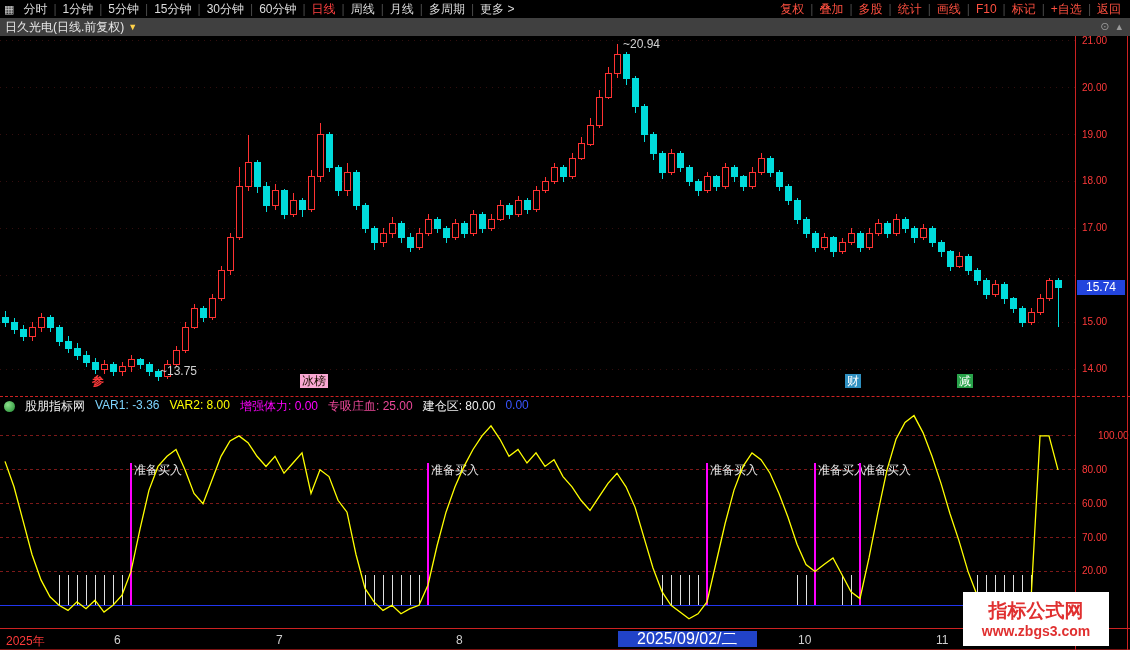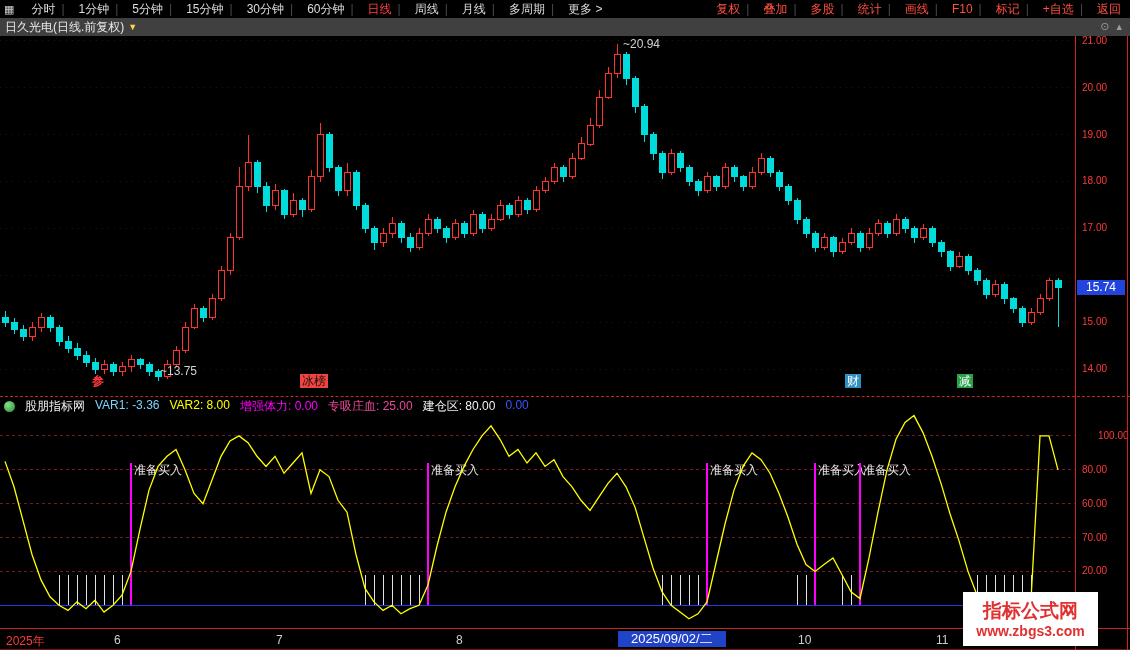--- a/index.html
+++ b/index.html
@@ -4,60 +4,60 @@
 <style>
   html,body{margin:0;padding:0;background:#111;}
   #app{position:relative;width:1130px;height:650px;background:#000;overflow:hidden;
        font-family:"Liberation Sans","DejaVu Sans",sans-serif;-webkit-font-smoothing:antialiased;}
   
   #toolbar{position:absolute;top:0;left:0;right:0;height:18px;display:flex;align-items:center;
            font-size:12px;color:#dcdcdc;background:#000;padding:0 4px;white-space:nowrap;}
   .tb-icon{color:#cfcfcf;font-size:11px;margin-right:4px;}
   #tb-left,#tb-right{display:flex;align-items:center;}
   #tb-right{margin-left:auto;}
-  .tb-item{padding:0 5px;cursor:default;margin-left:8px;}
+  .tb-item{padding:0 5px;cursor:default;}
   .tb-item.active{color:#ff4040;}
   .tb-item.red{color:#ff5040;}
   .sep{color:#4a4a4a;padding:0 1px;}
   
   #titlebar{position:absolute;top:18px;left:0;right:0;height:18px;display:flex;align-items:center;
             color:#e8e8e8;font-size:12px;padding-left:5px;background:#404040;}
   .title-dd{color:#ffd24a;font-size:9px;margin-left:4px;}
   .title-icons{position:absolute;right:8px;top:2px;color:#9a9a9a;font-size:11px;display:flex;gap:7px;}
   
   #main-region{position:absolute;top:36px;left:0;width:1130px;height:360px;}
   #candle-svg{position:absolute;left:0;top:0;}
   #main-axis{position:absolute;left:1076px;top:0;width:53px;height:100%;}
   .axlab{position:absolute;left:6px;color:#ff3a3a;font-size:10px;line-height:14px;}
   .badge{position:absolute;left:1px;width:48px;text-align:center;background:#2244dd;color:#fff;
          font-size:12px;line-height:15px;height:15px;}
   .note{position:absolute;color:#d0d0d0;font-size:12px;line-height:13px;}
   .marker{position:absolute;top:338px;font-size:12px;line-height:14px;}
   .marker.text-red{color:#ff3a3a;font-weight:bold;}
-  .marker.badge-orange{background:#ef4444;color:#1a1000;padding:0 2px;}
+  .marker.badge-orange{background:#f9a8d4;color:#1a1000;padding:0 2px;}
   .marker.badge-blue{background:#2e8fc0;color:#fff;padding:0 2px;}
   .marker.badge-green{background:#28a24a;color:#fff;padding:0 2px;}
   
   #ind-region{position:absolute;top:396px;left:0;width:1130px;height:232px;
               border-top:1px dashed #cc2222;box-sizing:border-box;}
   #ind-header{position:absolute;top:1px;left:4px;display:flex;gap:10px;align-items:center;
               font-size:12px;z-index:3;color:#e8e8e8;white-space:nowrap;justify-content:space-between;}
   .logo{width:11px;height:11px;border-radius:50%;display:inline-block;
         background:radial-gradient(circle at 35% 35%,#8ce08c,#1d8a2f);}
   .src{color:#f0f0f0;}
   #ind-svg{position:absolute;left:0;top:0;}
   #ind-axis{position:absolute;left:1076px;top:0;width:53px;height:100%;}
   
   #datebar{position:absolute;top:628px;left:0;width:1130px;height:22px;background:#000;
            border-top:1px solid #cc2222;border-bottom:1px solid #7a1212;box-sizing:border-box;}
   .dlab{position:absolute;top:4px;font-size:12px;color:#cfcfcf;}
   .dlab.year{color:#ff3a3a;}
-  .dhl{position:absolute;top:2px;font-size:13px;color:#fff;background:#2143c8;padding:0 13px;line-height:16px;}
+  .dhl{position:absolute;top:2px;font-size:16px;color:#fff;background:#2143c8;padding:0 19px;line-height:16px;}
   
-  #watermark{position:absolute;left:963px;top:592px;width:135px;height:54px;background:#fff;z-index:9;
+  #watermark{position:absolute;left:963px;top:592px;width:146px;height:54px;background:#fff;z-index:9;
              display:flex;flex-direction:column;align-items:center;justify-content:center;}
   .wm1{color:#e03030;font-size:19px;font-weight:bold;line-height:24px;}
   .wm2{color:#e03030;font-size:14px;font-weight:bold;line-height:17px;}
   .vline{position:absolute;top:36px;height:614px;width:0;border-left:1px solid #cc2222;}
 </style>
 </head>
 <body>
 
 <div id="app">
 

